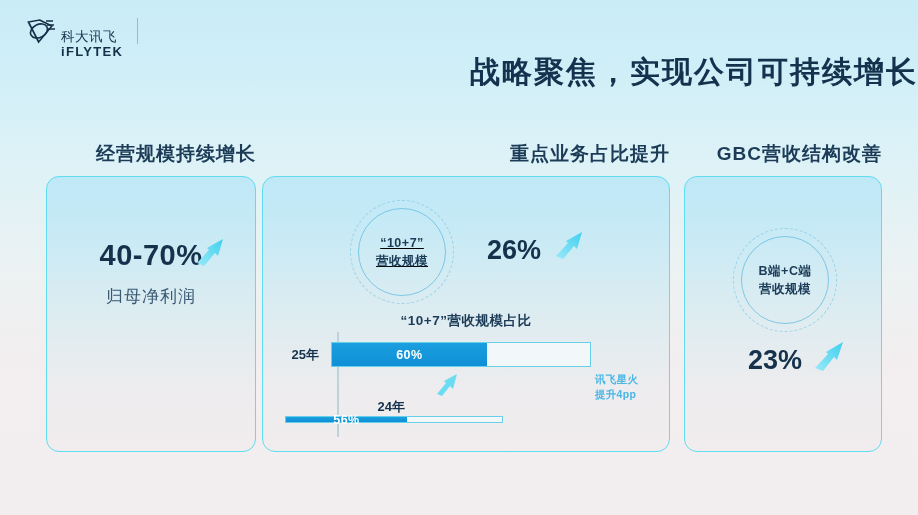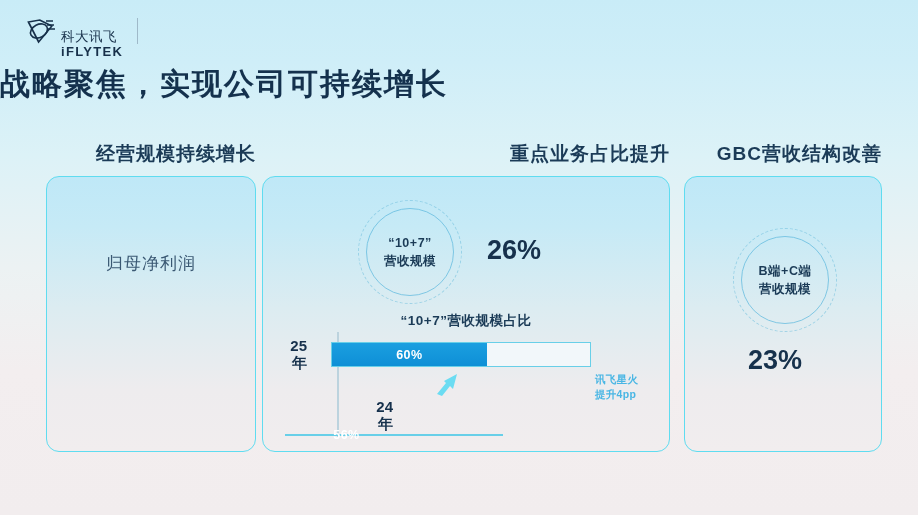--- a/index.html
+++ b/index.html
@@ -93,24 +93,24 @@
   .spark-en {
     font-size: 5px;
     color: #7793a6;
     letter-spacing: 2.4px;
     margin-top: 3px;
   }
 
   
   .slide-title {
     position: absolute;
-    top: 64px;
+    top: 52px;
     left: 0;
     width: 918px;
-    text-align: left;
+    text-align: right;
     font-size: 30px;
     font-weight: bold;
     color: #14314d;
     letter-spacing: 2px;
   }
 
   
   .sec-head {
     position: absolute;
     font-size: 19px;
@@ -193,21 +193,21 @@
     position: relative;
     text-align: center;
     font-size: 12.5px;
     font-weight: bold;
     color: #1b3b57;
     line-height: 1.45;
     letter-spacing: 0.5px;
     z-index: 2;
   }
 
-  #circle-mid { left: 358px; top: 200px; width: 104px; height: 104px; }
+  #circle-mid { left: 350px; top: 200px; width: 104px; height: 104px; text-decoration: underline; }
   #circle-mid .ring-inner { inset: 8px; }
 
   #circle-right { left: 733px; top: 228px; width: 104px; height: 104px; }
   #circle-right .ring-inner { inset: 8px; }
 
   
   .big-pct {
     position: absolute;
     font-size: 27px;
     font-weight: bold;
@@ -252,22 +252,22 @@
     left: 0;
     display: flex;
     align-items: center;
     height: 25px;
   }
   #row-25 { top: 10px; }
   #row-24 { top: 66px; flex-direction: column; }
   .bar-cat {
     width: 46px;
     text-align: right;
-    padding-right: 24px;
-    font-size: 15px;
+    padding-right: 12px;
+    font-size: 13px;
     font-weight: bold;
     color: #16314c;
     box-sizing: border-box;
   }
   .bar-track {
     position: relative;
     height: 25px;
     border: 1px solid #68cfe8;
     background: #f2f7fa;
     box-sizing: border-box;
@@ -332,20 +332,34 @@
   </div>
 
   <div class="slide-title">战略聚焦，实现公司可持续增长</div>
 
   <div class="sec-head" id="head-left">经营规模持续增长</div>
   <div class="sec-head" id="head-mid">重点业务占比提升</div>
   <div class="sec-head" id="head-right">GBC营收结构改善</div>
 
   <div class="card" id="card-left">
     <div class="metric" id="metric-1">
+      <div class="metric-row">
+        <span class="metric-value">40-70%</span>
+        <span class="arrow-ico arrow-m1">
+          <svg viewBox="0 0 40 38" width="40" height="38">
+            <defs>
+              <linearGradient id="ag1" x1="0" y1="1" x2="1" y2="0">
+                <stop offset="0%" stop-color="#9ae9f7"></stop>
+                <stop offset="100%" stop-color="#3fd0ef"></stop>
+              </linearGradient>
+            </defs>
+            <path d="M5 33 L17 20 L15 18 L31 9 L26 26 L23 23 L12 36 Z" fill="url(#ag1)"></path>
+          </svg>
+        </span>
+      </div>
       <div class="metric-label">归母净利润</div>
     </div>
 
   </div>
 
   <div class="card" id="card-mid"></div>
 
   <div class="circle-wrap" id="circle-mid">
     <span class="ring-outer"></span>
     <span class="ring-inner"></span>

